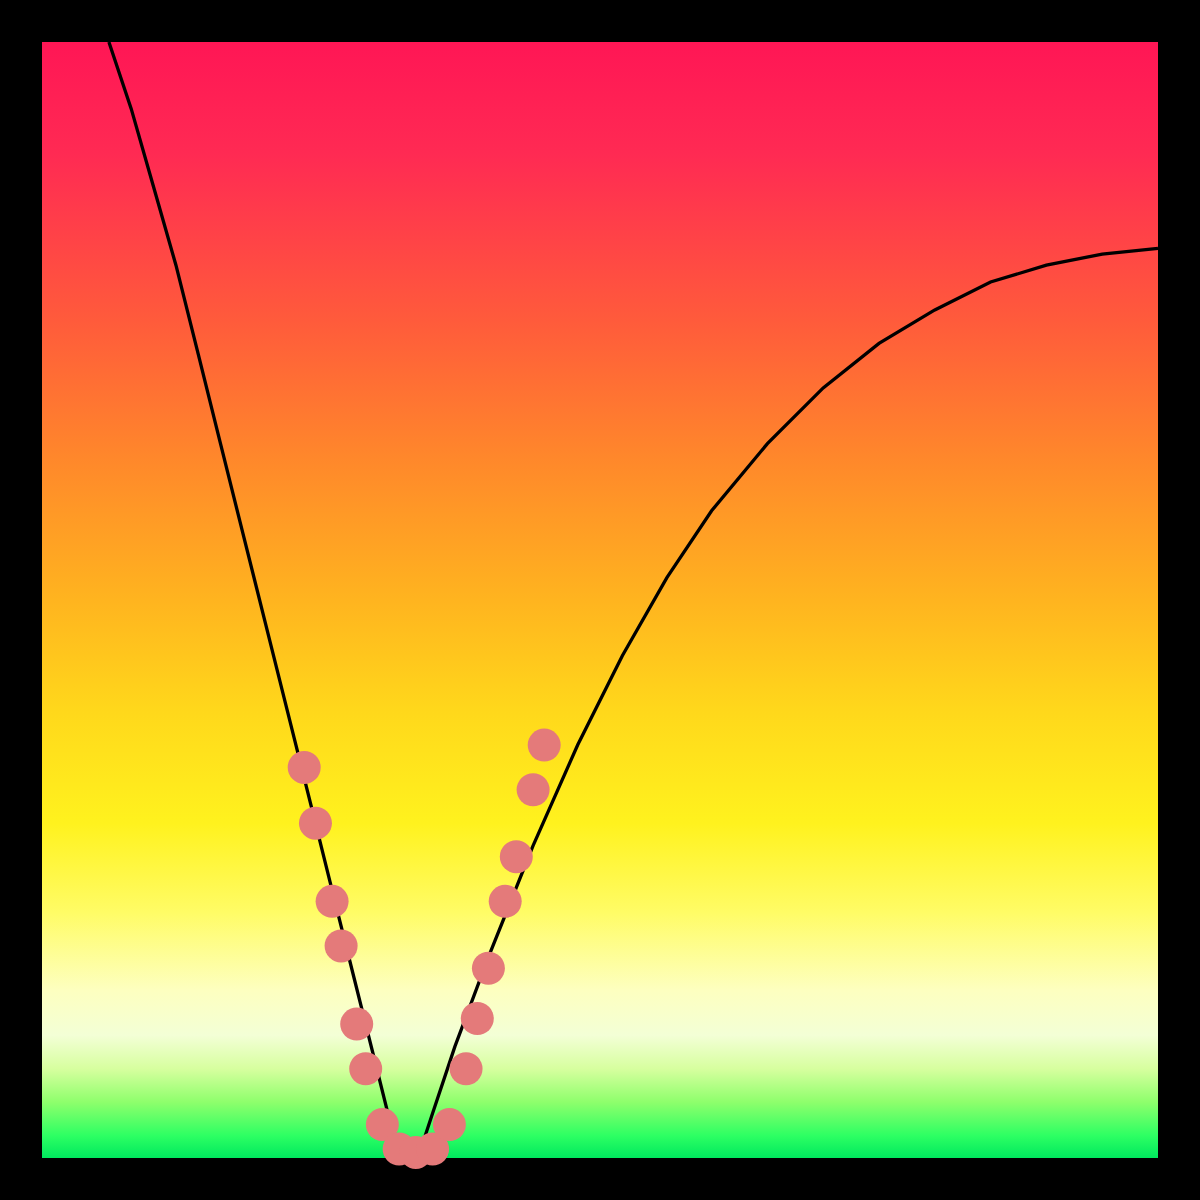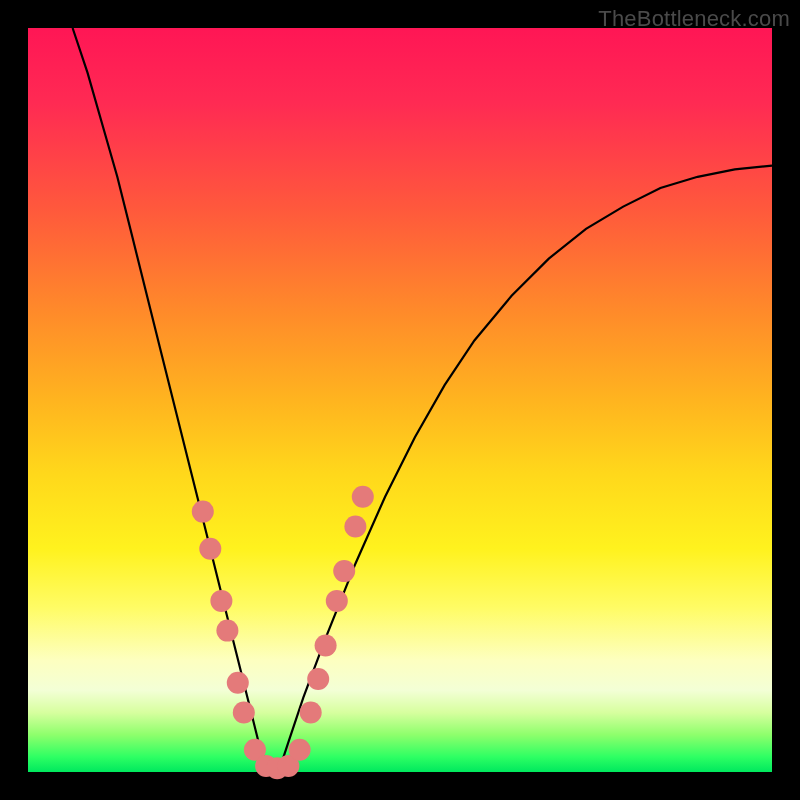--- a/index.html
+++ b/index.html
@@ -82,14 +82,13 @@
           <circle cx="282.7" cy="684.5" r="11" fill="#e47a7a" stroke="#cf5a5a" stroke-width="0"></circle>
           <circle cx="290.2" cy="651.0" r="11" fill="#e47a7a" stroke="#cf5a5a" stroke-width="0"></circle>
           <circle cx="297.6" cy="617.5" r="11" fill="#e47a7a" stroke="#cf5a5a" stroke-width="0"></circle>
           <circle cx="308.8" cy="572.9" r="11" fill="#e47a7a" stroke="#cf5a5a" stroke-width="0"></circle>
           <circle cx="316.2" cy="543.1" r="11" fill="#e47a7a" stroke="#cf5a5a" stroke-width="0"></circle>
           <circle cx="327.4" cy="498.5" r="11" fill="#e47a7a" stroke="#cf5a5a" stroke-width="0"></circle>
           <circle cx="334.8" cy="468.7" r="11" fill="#e47a7a" stroke="#cf5a5a" stroke-width="0"></circle>
         </g>
     </svg>
   </div>
-  <div class="watermark">TheBottleneck.com</div>
 </div>
 
 </body></html>

